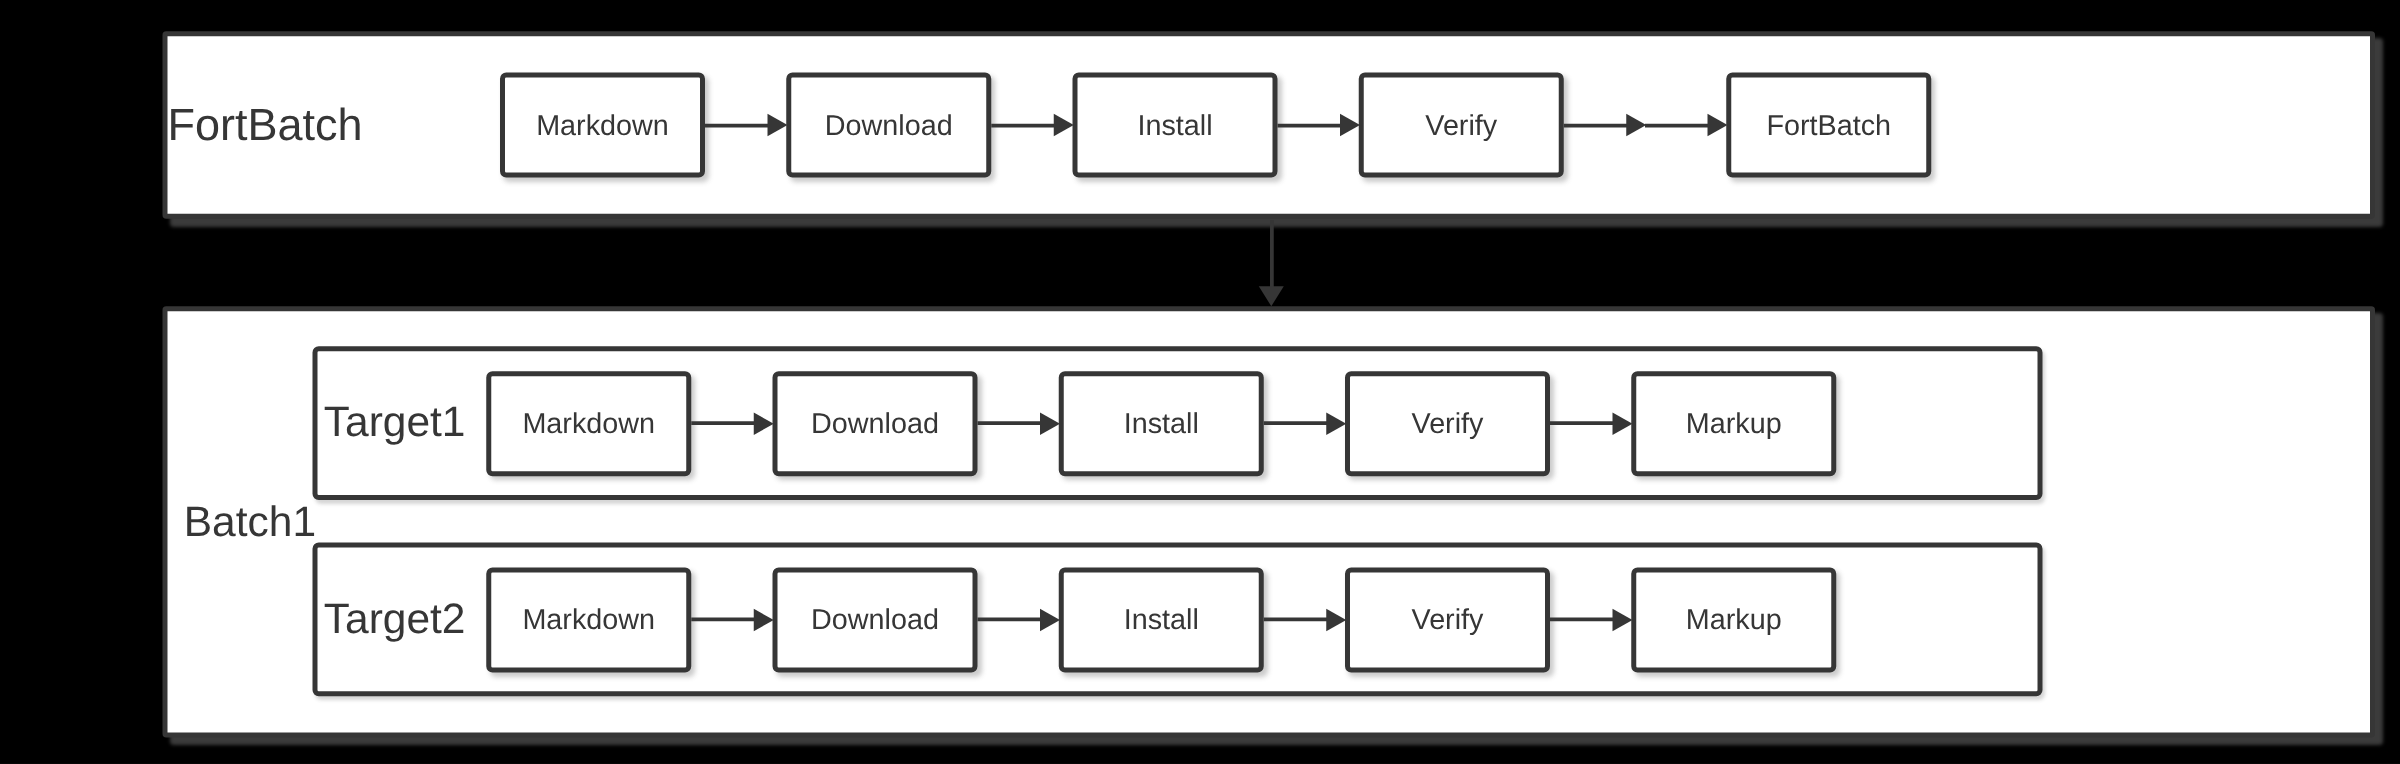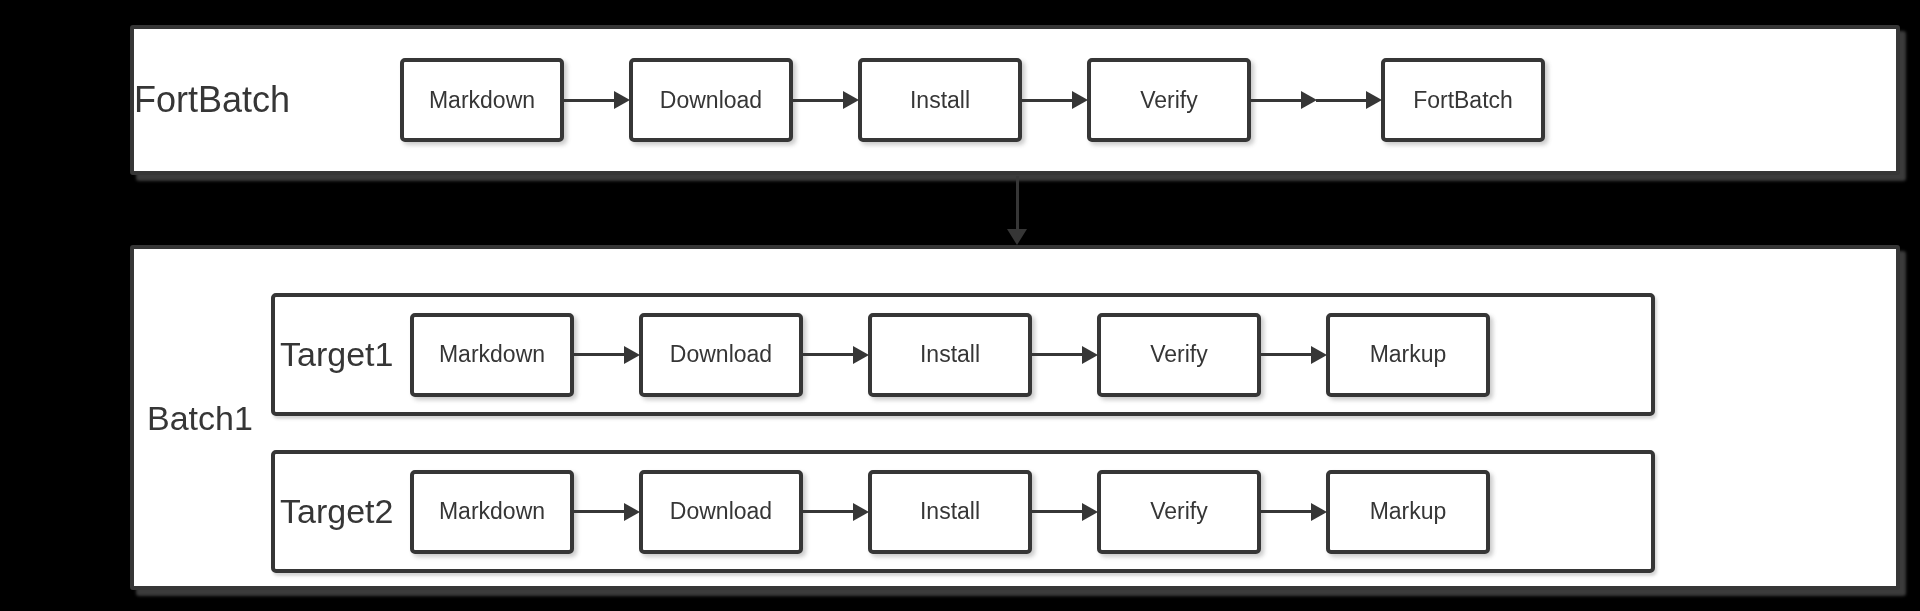--- a/index.html
+++ b/index.html
@@ -117,28 +117,27 @@
     left: 13px;
     top: 50%;
     transform: translateY(-50%);
     font-size: 34px;
     white-space: nowrap;
     text-align: right;
   }
 
   .target-row {
     position: absolute;
-    left: 137px;
+    left: 116px;
     width: 1384px;
     height: 123px;
     background: #fff;
     border: 4px solid #363636;
     border-radius: 5px;
     box-shadow: 2px 3px 3px rgba(70,70,70,0.22);
-    margin-top: 16px;
   }
   .target-row.row1 { top: 28px; }
   .target-row.row2 { top: 185px; }
   .target-row .flow {
     left: 0; top: 0;
     width: 100%; height: 100%;
     padding-left: 5px;
     display: flex;
     align-items: center;
   }

